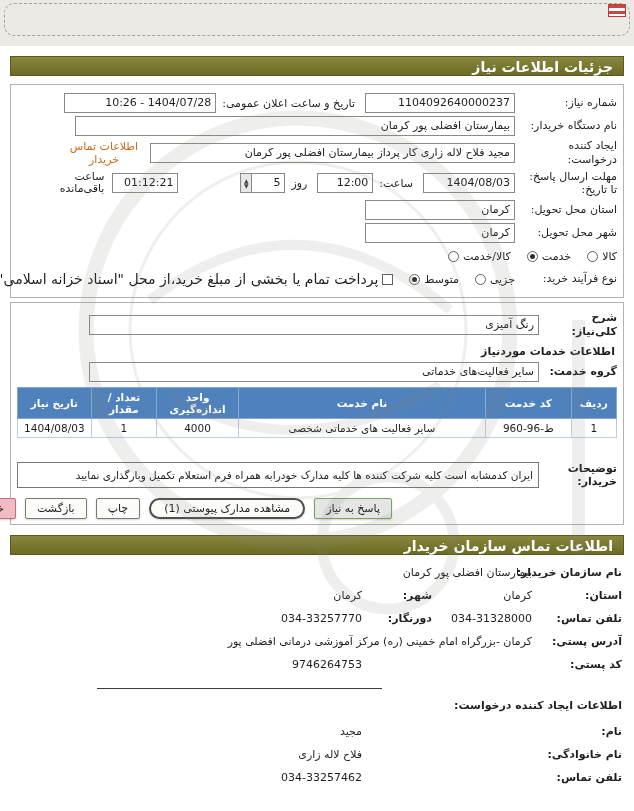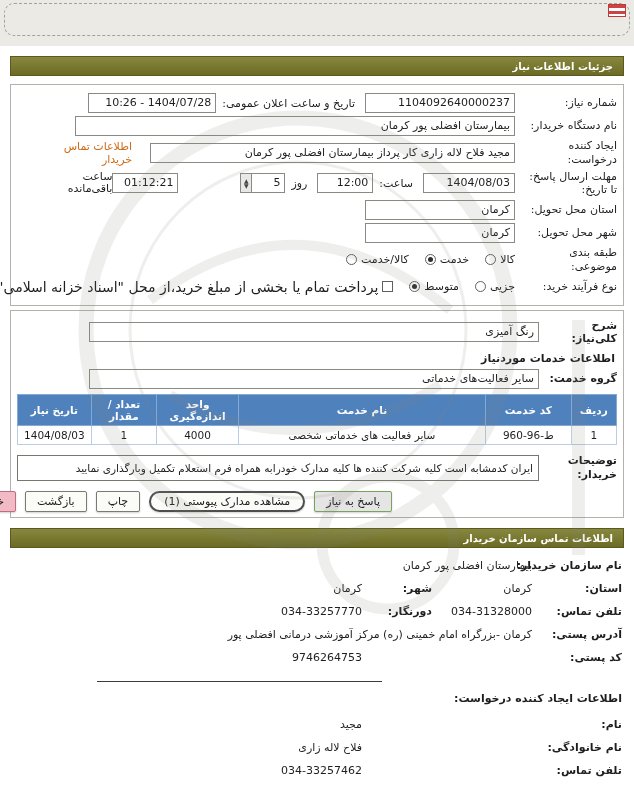--- a/index.html
+++ b/index.html
@@ -14,39 +14,39 @@
   .top-strip { position: relative; height: 46px; background: #eceae4; }
   .dashed-box { position: absolute; top: 3px; left: 4px; right: 4px; height: 33px;
     border: 1px dashed #a2a29a; border-radius: 10px; }
   .corner-flag { position: absolute; top: 4px; right: 8px; width: 18px; height: 13px;
     border: 1px solid #c03a3a;
     background: repeating-linear-gradient(180deg, #cc4444 0 3px, #ffffff 3px 6px); }
 
   
   .bar { height: 20px; line-height: 20px; margin: 0 10px; padding: 0 10px;
     background: linear-gradient(#87873f, #6b6b25); border: 1px solid #5a5a1f;
-    color: #ffffff; font-weight: bold; font-size: 10px; }
+    color: #ffffff; font-weight: bold; font-size: 14px; }
   .bar1 { margin-top: 10px; margin-bottom: 8px; }
   .bar3 { margin-top: 10px; margin-bottom: 6px; }
 
   
   .panel { border: 1px solid #b2b2a9; margin: 0 10px; padding: 5px 6px; background: #fff; }
   .panel-b { margin-top: 4px; }
 
   
   .frow { display: flex; align-items: center; margin: 3px 0; min-height: 20px; }
   .flabel { flex: none; width: 102px; padding-left: 6px; line-height: 1.25; }
   .flabel-b { flex: none; width: 78px; padding-left: 6px; font-weight: bold; line-height: 1.25; }
   .mid-label { flex: none; white-space: nowrap; margin: 0 10px 0 6px; }
   .input { border: 1px solid #8a8a82; background: #fff; height: 20px; line-height: 18px;
     padding: 0 4px; overflow: hidden; white-space: nowrap; }
   .w34 { width: 34px; } .w56 { width: 56px; } .w66 { width: 66px; } .w92 { width: 92px; }
-  .w140 { width: 128px; } .w150 { width: 150px; } .w365 { width: 365px; }
+  .w140 { width: 152px; } .w150 { width: 150px; } .w365 { width: 365px; }
   .w440 { width: 440px; } .w450 { width: 450px; }
-  .link { color: #cf6a16; width: 80px; line-height: 1.2; margin-right: 18px; cursor: pointer; }
+  .link { color: #cf6a16; width: 80px; line-height: 1.2; margin-right: 6px; cursor: pointer; text-align: center; }
   .remaining-label { flex: none; width: 62px; line-height: 1.15; }
   .gap-r { margin-right: 62px; }
   .ltr { direction: ltr; unicode-bidi: embed; }
 
   
   .spinbox { display: flex; align-items: stretch; }
   .spin { display: flex; flex-direction: column; justify-content: center; width: 11px;
     border: 1px solid #8a8a82; border-right: 0; background: #e8e8e8; }
   .spin span { font-size: 6px; line-height: 5px; text-align: center; color: #444; }
 
@@ -133,35 +133,34 @@
     <div class="input w56">12:00</div>
     <div class="mid-label">روز</div>
     <div class="spinbox">
       <div class="input w34">5</div>
       <div class="spin">
           <span>▲</span>
           <span>▼</span>
         </div>
     </div>
     <div class="input w66 gap-r">01:12:21</div>
-    <div class="remaining-label" style="margin-right:0;">ساعت باقی‌مانده</div>
+    <div class="remaining-label" style="margin-right:8px;">ساعت باقی‌مانده</div>
   </div>
 
   <div class="frow">
     <div class="flabel">استان محل تحویل:</div>
     <div class="input w150">کرمان</div>
   </div>
 
   <div class="frow">
     <div class="flabel">شهر محل تحویل:</div>
     <div class="input w150">کرمان</div>
   </div>
 
   <div class="frow">
-    <div class="flabel">طبقه بندی موضوعی:</div>
     <div class="opts">
       <div class="opt">
         <span>کالا</span>
         <span class="radio"></span>
       </div>
       <div class="opt">
         <span>خدمت</span>
         <span class="radio on"></span>
       </div>
       <div class="opt">
@@ -220,21 +219,21 @@
         <td>1</td>
         <td>ط-96-960</td>
         <td>سایر فعالیت های خدماتی شخصی</td>
         <td>4000</td>
         <td>1</td>
         <td>1404/08/03</td>
       </tr>
     </tbody>
   </table>
 
-  <div class="frow" style="margin-top:9px;">
+  <div class="frow" style="margin-top:24px;">
     <div class="flabel-b">توضیحات خریدار:</div>
     <div class="notes-box">ایران کدمشابه است کلیه شرکت کننده ها کلیه مدارک خودرابه همراه فرم استعلام تکمیل وبارگذاری نمایید</div>
   </div>
 
   <div class="btn-row">
     <button class="btn btn-respond">پاسخ به نیاز</button>
     <button class="btn btn-attach">مشاهده مدارک پیوستی (1)</button>
     <button class="btn">چاپ</button>
     <button class="btn">بازگشت</button>
     <button class="btn btn-exit">خروج</button>

